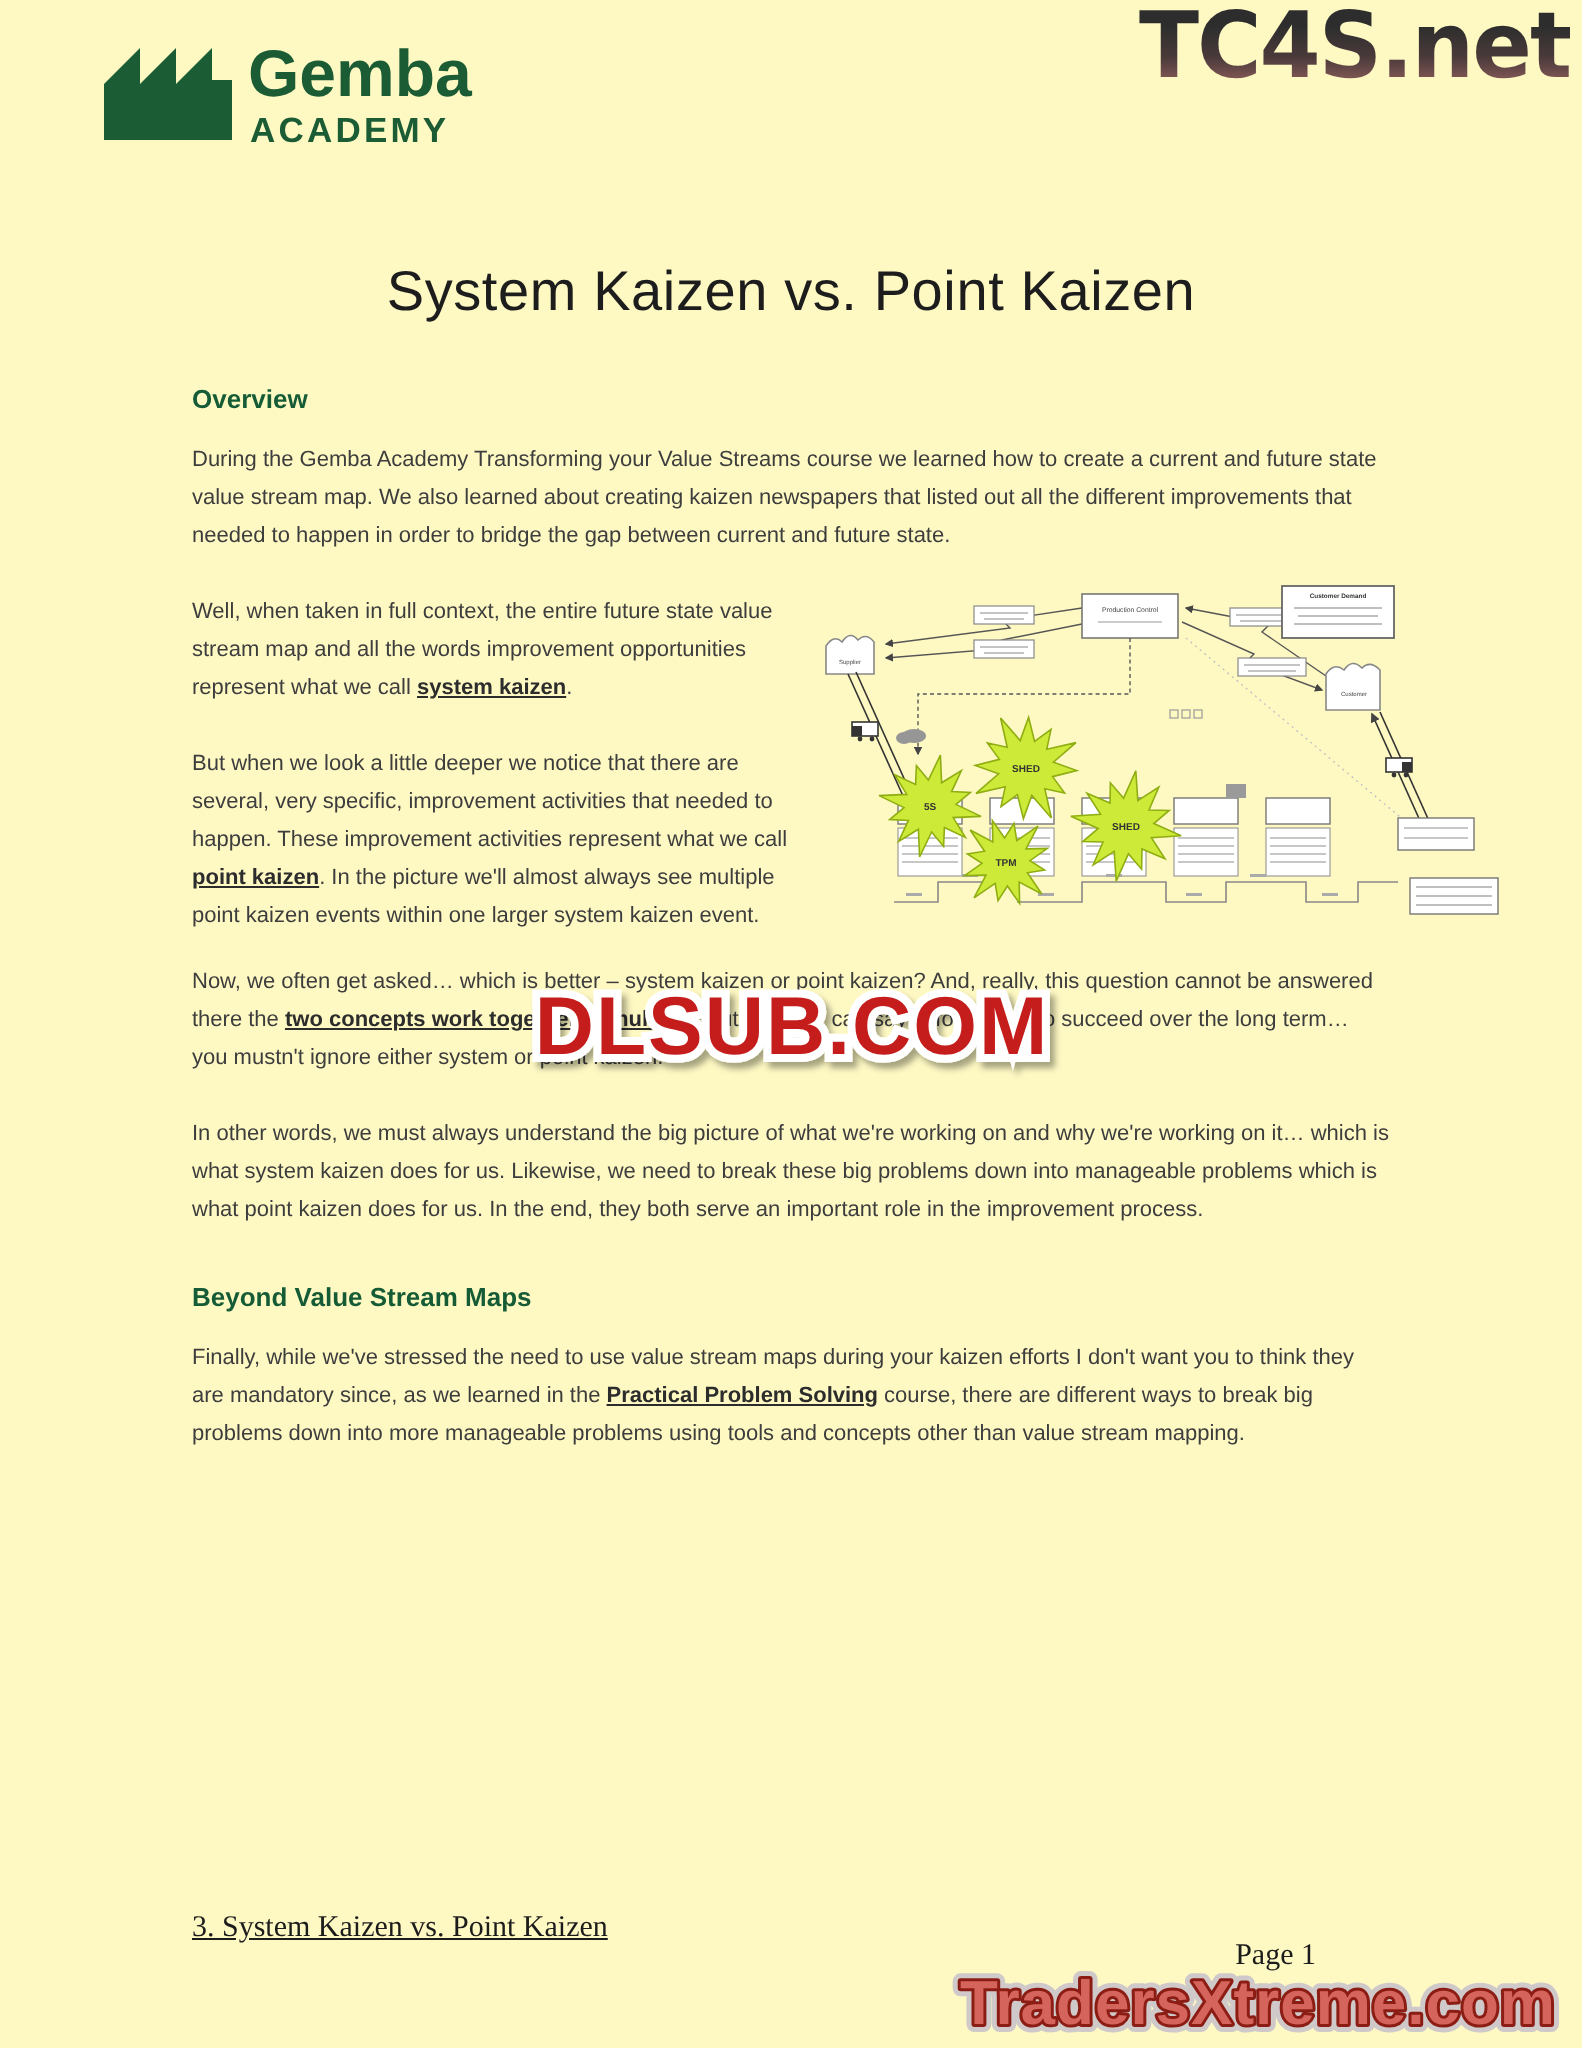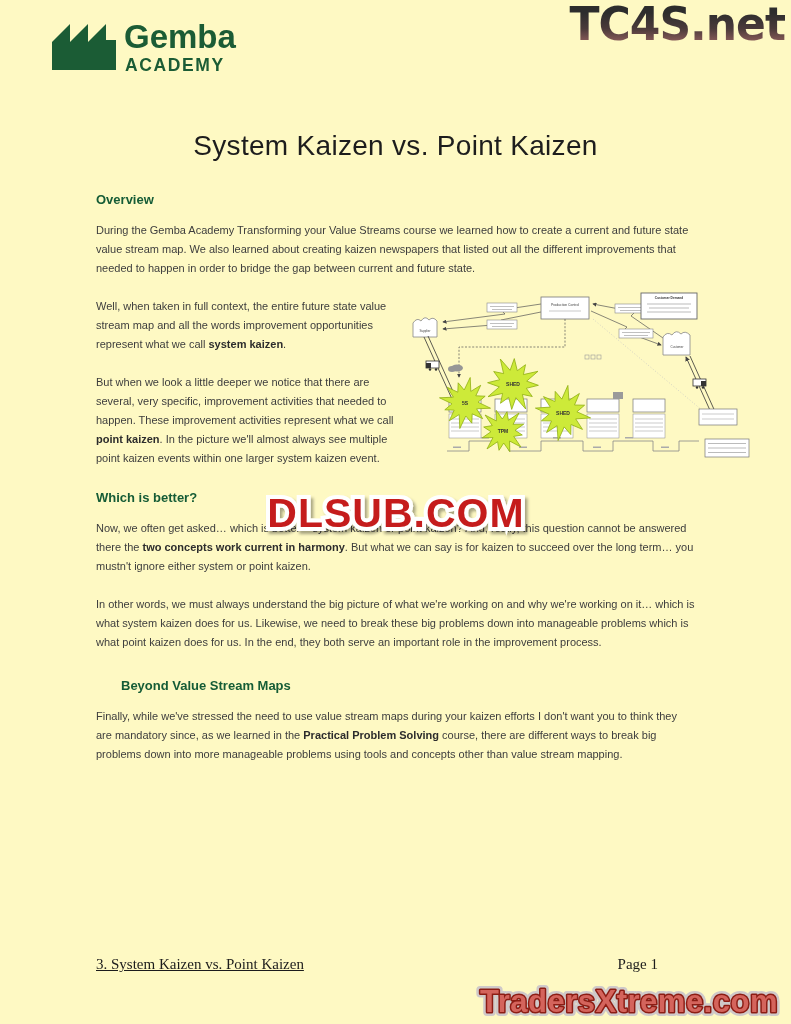--- a/index.html
+++ b/index.html
@@ -12,31 +12,31 @@
            background:linear-gradient(180deg,#2d2d2d 25%,#4a3a3a 60%,#96625f 95%);
            -webkit-background-clip:text;background-clip:text;color:transparent;
            transform:scaleY(1.04);}
   
   .content{position:absolute;left:96px;top:92px;width:599px;}
   h1.title{margin:38px 0 0 0;text-align:center;font-size:28px;font-weight:400;
            color:#1d1d1d;letter-spacing:.3px;font-family:"Liberation Sans",sans-serif;}
   h2.sect{margin:30px 0 0 0;font-size:13px;font-weight:700;color:#155c36;}
   p.body{margin:14px 0 0 0;font-size:11px;line-height:19px;}
   p.body + p.body{margin-top:19px;}
-  b.bld{font-weight:700;color:#2c2c2c;}
+  b.bld{font-weight:700;color:#2c2c2c;text-decoration:underline;}
   
   .vsm-float{float:right;width:290px;height:160px;position:relative;margin:2px 0 2px 8px;}
   .vsm-art{position:absolute;left:-4px;top:-8px;width:360px;height:175px;}
   
   .wm-dlsub{position:absolute;left:236px;top:482px;width:320px;height:60px;}
   .wm-traders{position:absolute;right:0px;bottom:0px;width:324px;height:46px;}
   
   .footer{position:absolute;left:96px;right:96px;top:956px;font-family:"Liberation Serif",serif;
           font-size:15px;color:#1c1c1c;}
-  .footer .fr{position:absolute;right:37px;top:0;text-align:center;}
+  .footer .fr{position:absolute;right:37px;top:14px;text-align:center;}
   .footer .fl{position:absolute;left:0;top:0;text-decoration:underline;}
   svg text{font-family:"Liberation Sans",sans-serif;}
 </style>
 </head>
 <body>
 
 <div class="page">
 
   <svg class="logo" viewBox="0 0 250 72">
     <polygon points="6,62 6,34 24,16 24,34 42,16 42,34 60,16 60,32 70,32 70,62" fill="#1b5c35"></polygon>
@@ -205,25 +205,24 @@
             <text x="162" y="123.8" text-anchor="middle" font-size="5" font-weight="bold" fill="#333">SHED</text>
           </svg>
       </div>
 
       <p class="body" style="margin-top:0;"><span>Well, when taken in full context, the entire future state value stream map and all the words improvement opportunities represent what we call </span><b class="bld">system kaizen</b><span>.</span></p>
 
       <p class="body"><span>But when we look a little deeper we notice that there are several, very specific, improvement activities that needed to happen. These improvement activities represent what we call </span><b class="bld">point kaizen</b><span>. In the picture we'll almost always see multiple point kaizen events within one larger system kaizen event.</span></p>
       <div style="clear:both;"></div>
     </div>
 
-    <h2 class="sect" style="margin-top:22px;">Which is better?</h2>
-    <p class="body"><span>Now, we often get asked… which is better – system kaizen or point kaizen?  And, really, this question cannot be answered there the </span><b class="bld">two concepts work current in harmony</b><span>.  But what we can say is for kaizen to succeed over the long term… you mustn't ignore either system or point kaizen.</span></p>
+    <p class="body"><span>Now, we often get asked… which is better – system kaizen or point kaizen?  And, really, this question cannot be answered there the </span><b class="bld">two concepts work together in multiple</b><span>.  But what we can say is for kaizen to succeed over the long term… you mustn't ignore either system or point kaizen.</span></p>
     <p class="body">In other words, we must always understand the big picture of what we're working on and why we're working on it… which is what system kaizen does for us.  Likewise, we need to break these big problems down into manageable problems which is what point kaizen does for us.  In the end, they both serve an important role in the improvement process.</p>
 
-    <h2 class="sect" style="margin-top:26px;margin-left:25px;">Beyond Value Stream Maps</h2>
+    <h2 class="sect" style="margin-top:26px;">Beyond Value Stream Maps</h2>
     <p class="body"><span>Finally, while we've stressed the need to use value stream maps during your kaizen efforts I don't want you to think they are mandatory since, as we learned in the </span><b class="bld">Practical Problem Solving</b><span> course, there are different ways to break big problems down into more manageable problems using tools and concepts other than value stream mapping.</span></p>
   </div>
 
   <svg class="wm-dlsub" viewBox="0 0 320 60">
     <defs>
       <filter id="ds" x="-20%" y="-20%" width="140%" height="150%">
         <feDropShadow dx="2.5" dy="3" stdDeviation="1.6" flood-color="#000" flood-opacity="0.35"></feDropShadow>
       </filter>
     </defs>
     <text x="160" y="45" text-anchor="middle" font-size="41" font-weight="bold" letter-spacing="1" font-family="DejaVu Serif, serif" fill="#c51f1f" stroke="#ffffff" stroke-width="8" paint-order="stroke" filter="url(#ds)">DLSUB.COM</text>

